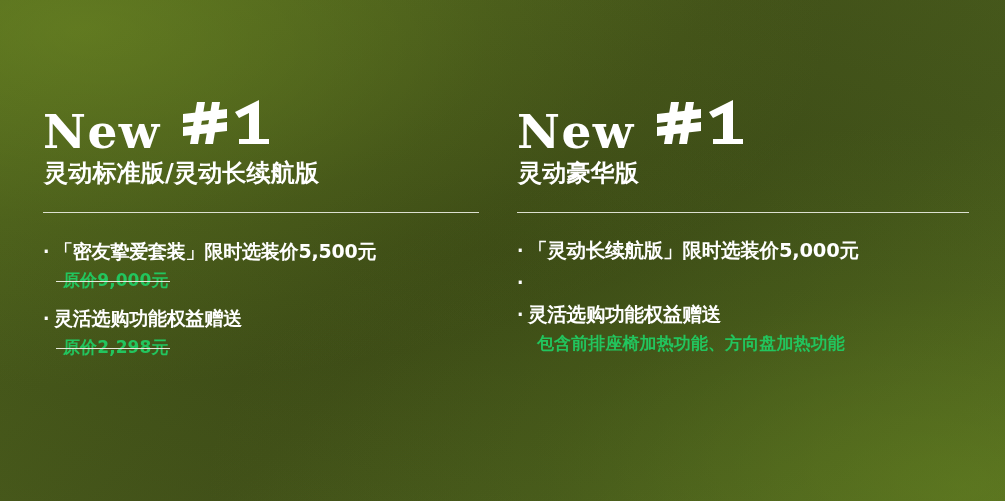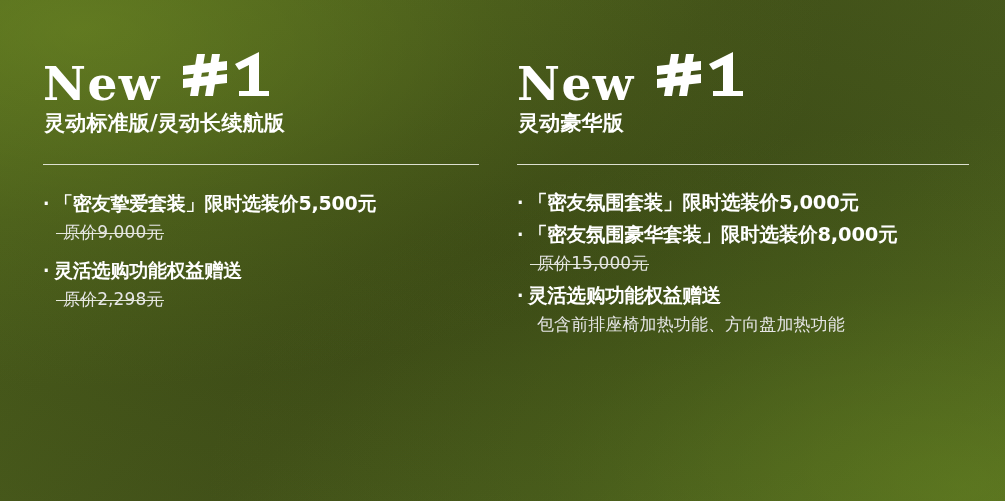--- a/index.html
+++ b/index.html
@@ -11,21 +11,21 @@
     position:relative;
   }
   #bg {
     position:absolute; inset:0;
     background:
       radial-gradient(120% 115% at 8% 6%, rgba(120,150,38,0.50) 0%, rgba(120,150,38,0.16) 34%, rgba(0,0,0,0) 62%),
       radial-gradient(115% 110% at 96% 97%, rgba(110,145,34,0.42) 0%, rgba(110,145,34,0.12) 36%, rgba(0,0,0,0) 66%),
       radial-gradient(95% 85% at 50% 50%, rgba(30,38,8,0.30) 0%, rgba(30,38,8,0.10) 55%, rgba(0,0,0,0) 85%),
       linear-gradient(135deg, #4e631d 0%, #44541a 48%, #475a1c 72%, #51661f 100%);
   }
-  #page { position:absolute; inset:0; }
+  #page { position:absolute; inset:0;margin-top:48px; }
 
   .col { position:absolute; top:0; }
   .col.left  { left:43px;  width:440px; }
   .col.right { left:517px; width:455px; }
 
   
   .title-row {
     position:absolute; top:50px; left:0;
     display:flex; align-items:baseline; white-space:nowrap;
   }
@@ -41,21 +41,21 @@
     margin-left:22px;
     display:inline-flex; align-items:flex-end;
   }
   .t-hash svg { display:block; }
 
   .subtitle {
     position:absolute; top:110px; left:1px;
     color:#ffffff;
     font-family:"DejaVu Sans","Liberation Sans",sans-serif;
     font-weight:700;
-    font-size:21px;
+    font-size:24px;
     line-height:1.25;
     letter-spacing:0.2px;
     white-space:nowrap;
   }
 
   .divider {
     position:absolute; top:164px; left:0;
     height:1px;
     background:#e9ece0;
     opacity:.92;
@@ -84,23 +84,23 @@
     width:11px;
     color:#ffffff;
     font-size:17px;
     line-height:28px;
     text-align:left;
   }
   .head-txt { display:inline-block; }
 
   .sub {
     padding-left:20px;
-    color:#e5e5e5;
+    color:#22c55e;
     font-family:"DejaVu Sans","Liberation Sans",sans-serif;
-    font-weight:400;
+    font-weight:700;
     font-size:17px;
     line-height:29px;
     white-space:nowrap;
     letter-spacing:0.1px;
   }
   .sub.strike { position:relative; display:block; }
   .sub.strike .s-txt {
     position:relative;
     display:inline-block;
   }
@@ -191,33 +191,29 @@
 
     <div class="subtitle">灵动豪华版</div>
 
     <div class="divider"></div>
 
     <div class="list">
 
       <div class="item">
         <div class="head">
           <span class="dot">·</span>
-          <span class="head-txt">「密友氛围套装」限时选装价5,000元</span>
+          <span class="head-txt">「灵动长续航版」限时选装价5,000元</span>
         </div>
       </div>
 
       <div class="gap-sm"></div>
 
       <div class="item">
         <div class="head">
           <span class="dot">·</span>
-          <span class="head-txt">「密友氛围豪华套装」限时选装价8,000元</span>
-        </div>
-        <div class="sub strike">
-          <span class="s-txt">原价15,000元</span>
         </div>
       </div>
 
       <div class="gap-sm"></div>
 
       <div class="item">
         <div class="head">
           <span class="dot">·</span>
           <span class="head-txt">灵活选购功能权益赠送</span>
         </div>

